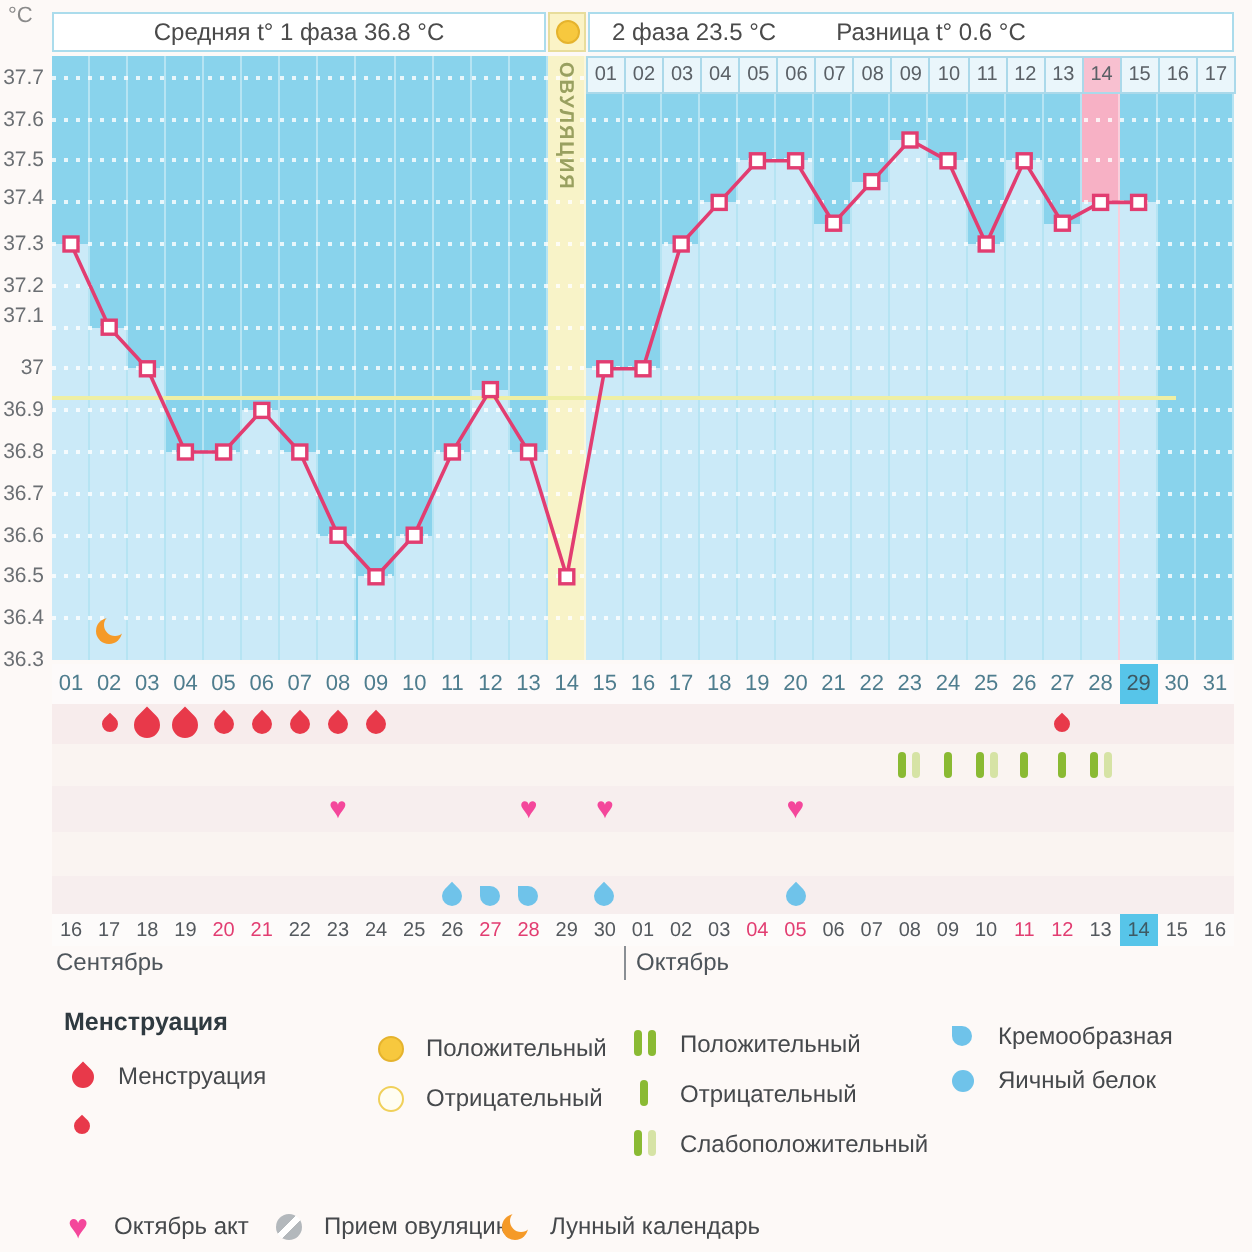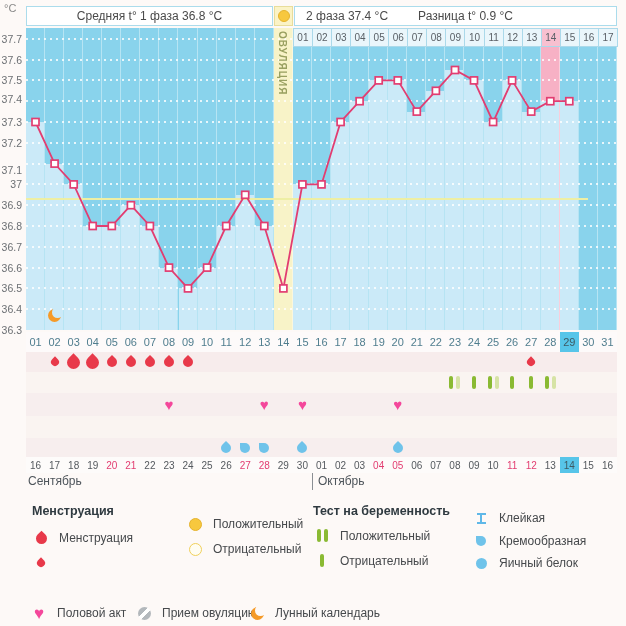--- a/index.html
+++ b/index.html
@@ -81,32 +81,32 @@
 
 <span class="unit">°C</span>
 
 <div id="hbox1" class="hbox">
   <span>Средняя t° 1 фаза 36.8 °C</span>
 </div>
 <div id="ovucell">
   <span class="ovu-dot"></span>
 </div>
 <div id="hbox2" class="hbox">
-  <span>2 фаза 37.4 °C</span>
-  <span class="h2b">Разница t° 0.9 °C</span>
+  <span>2 фаза 23.5 °C</span>
+  <span class="h2b">Разница t° 0.6 °C</span>
 </div>
 
 <div id="yaxis">
     <span class="ytick" style="top: 4.8px;">37.7</span>
     <span class="ytick" style="top: 25.6px;">37.6</span>
     <span class="ytick" style="top: 46.4px;">37.5</span>
     <span class="ytick" style="top: 65px; text-align: right;">37.4</span>
     <span class="ytick" style="top: 88px;">37.3</span>
     <span class="ytick" style="top: 108.8px;">37.2</span>
-    <span class="ytick" style="top: 136px;">37.1</span>
+    <span class="ytick" style="top: 124px;">37.1</span>
     <span class="ytick" style="top: 150.4px;">37</span>
     <span class="ytick" style="top: 171.2px;">36.9</span>
     <span class="ytick" style="top: 192px;">36.8</span>
     <span class="ytick" style="top: 212.8px;">36.7</span>
     <span class="ytick" style="top: 233.6px;">36.6</span>
     <span class="ytick" style="top: 254.4px;">36.5</span>
     <span class="ytick" style="top: 275.2px;">36.4</span>
     <span class="ytick" style="top: 296px;">36.3</span>
   </div>
 <div id="chart">
@@ -439,62 +439,62 @@
   </div>
   <div class="lg-item" style="margin-top:5px;height:20px;">
     <span class="ic">
         <span class="circ neg"></span>
       </span>
     <span>Отрицательный</span>
   </div>
 </div>
 
 <div class="lg-col" style="left:313px;top:504px;">
-  <div class="lg-head">Тест на беременность</div>
   <div class="lg-item" style="margin-top:8px;height:19px;">
     <span class="ic">
         <span class="bar" style="background:#8aba33;margin-right:3px;"></span>
         <span class="bar" style="background:#8aba33;"></span>
       </span>
     <span>Положительный</span>
   </div>
   <div class="lg-item" style="margin-top:6px;height:19px;">
     <span class="ic">
         <span class="bar" style="background:#8aba33;"></span>
       </span>
     <span>Отрицательный</span>
   </div>
+  <div class="lg-item" style="margin-top:6px;height:19px;">
+    <span class="ic">
+        <span class="bar" style="background:#8aba33;margin-right:3px;"></span>
+        <span class="bar" style="background:#d6e3a5;"></span>
+      </span>
+    <span>Слабоположительный</span>
+  </div>
 </div>
 
 <div class="lg-col" style="left:472px;top:504px;">
-  <div class="lg-item" style="margin-top:5px;height:18px;">
-    <span class="ic">
-        <span class="sticky"></span>
-      </span>
-    <span>Клейкая</span>
-  </div>
   <div class="lg-item" style="margin-top:5px;height:18px;">
     <span class="ic">
         <span class="comma" style="width:10px;height:10px;background:#6fc3ea;"></span>
       </span>
     <span>Кремообразная</span>
   </div>
   <div class="lg-item" style="margin-top:4px;height:18px;">
     <span class="ic">
         <span class="eggwhite"></span>
       </span>
     <span>Яичный белок</span>
   </div>
 </div>
 
 <div class="lg-item" style="position:absolute;left:30px;top:604px;height:18px;">
   <span class="ic">
       <span class="heart" style="font-size:17px;">♥</span>
     </span>
-  <span>Половой акт</span>
+  <span>Октябрь акт</span>
 </div>
 <div class="lg-item" style="position:absolute;left:135px;top:604px;height:18px;">
   <span class="ic">
       <span class="pill"></span>
     </span>
   <span>Прием овуляцию</span>
 </div>
 <div class="lg-item" style="position:absolute;left:248px;top:604px;height:18px;">
   <span class="ic">
       <span class="crescent"></span>

